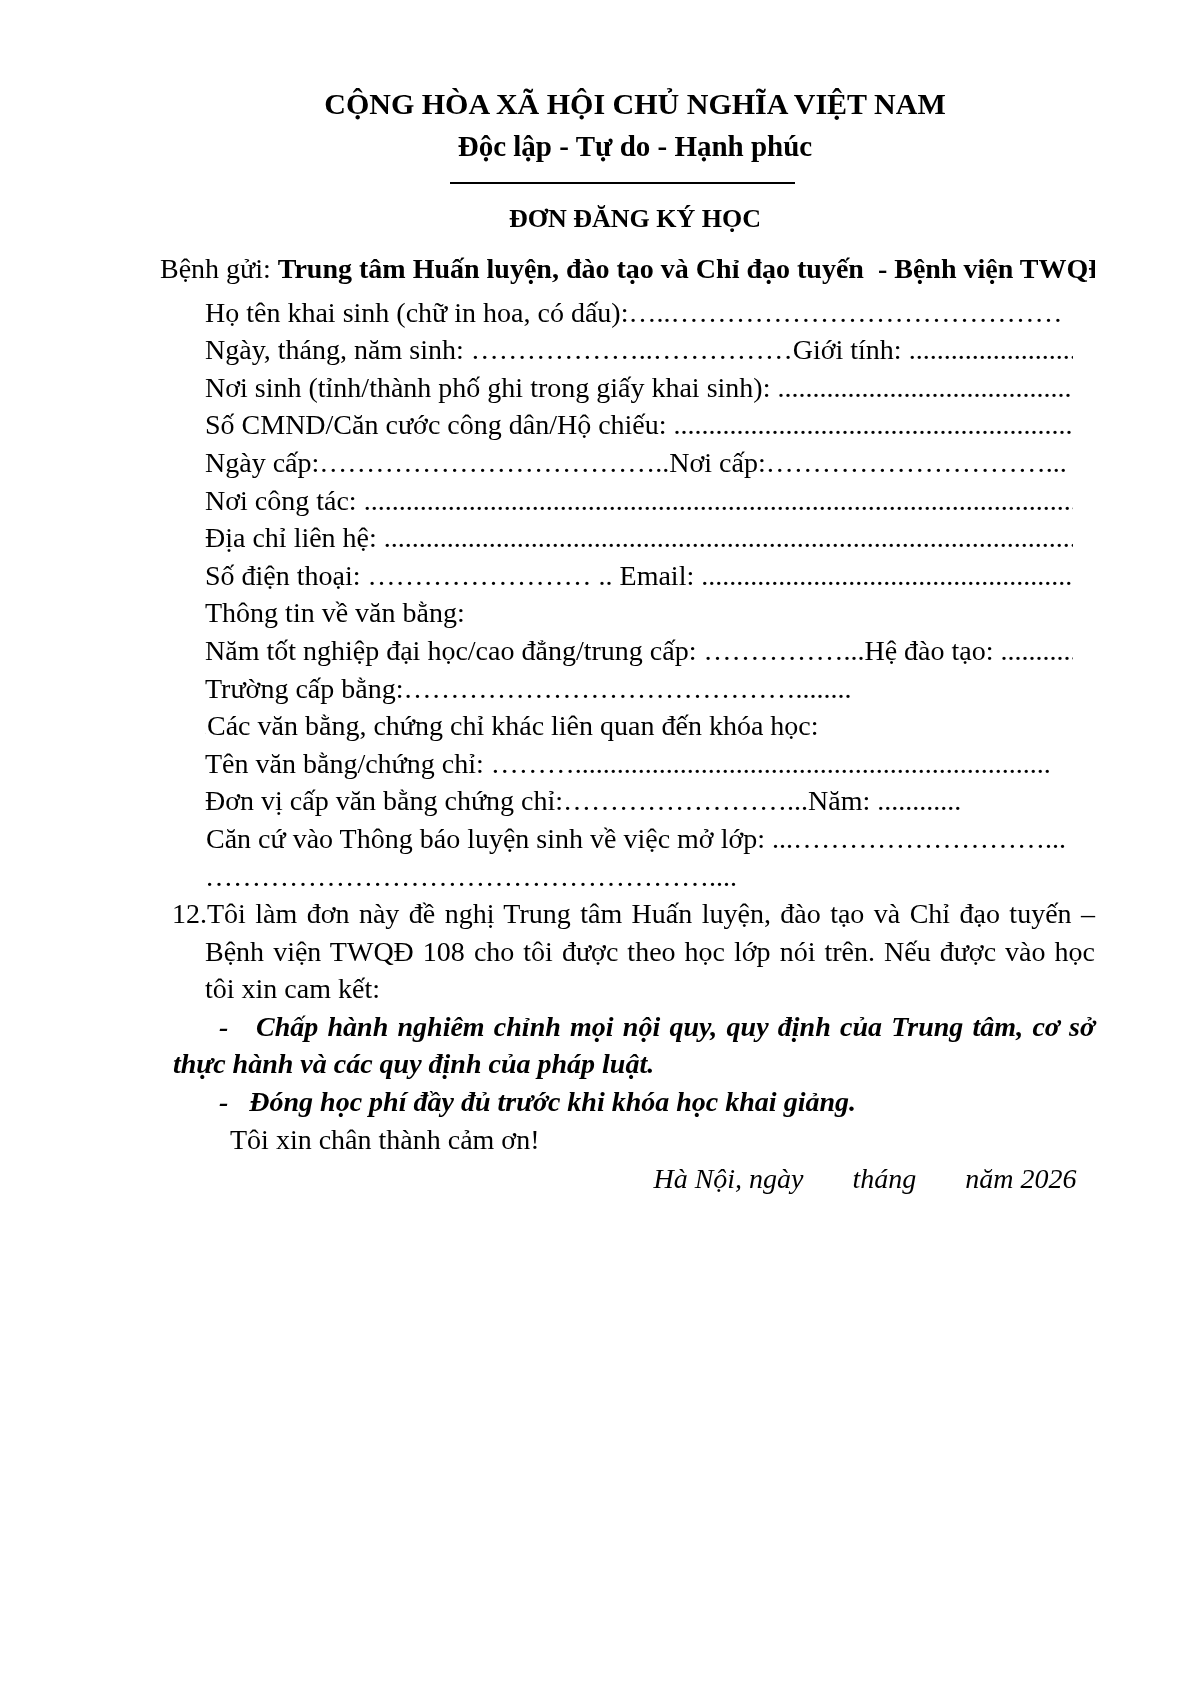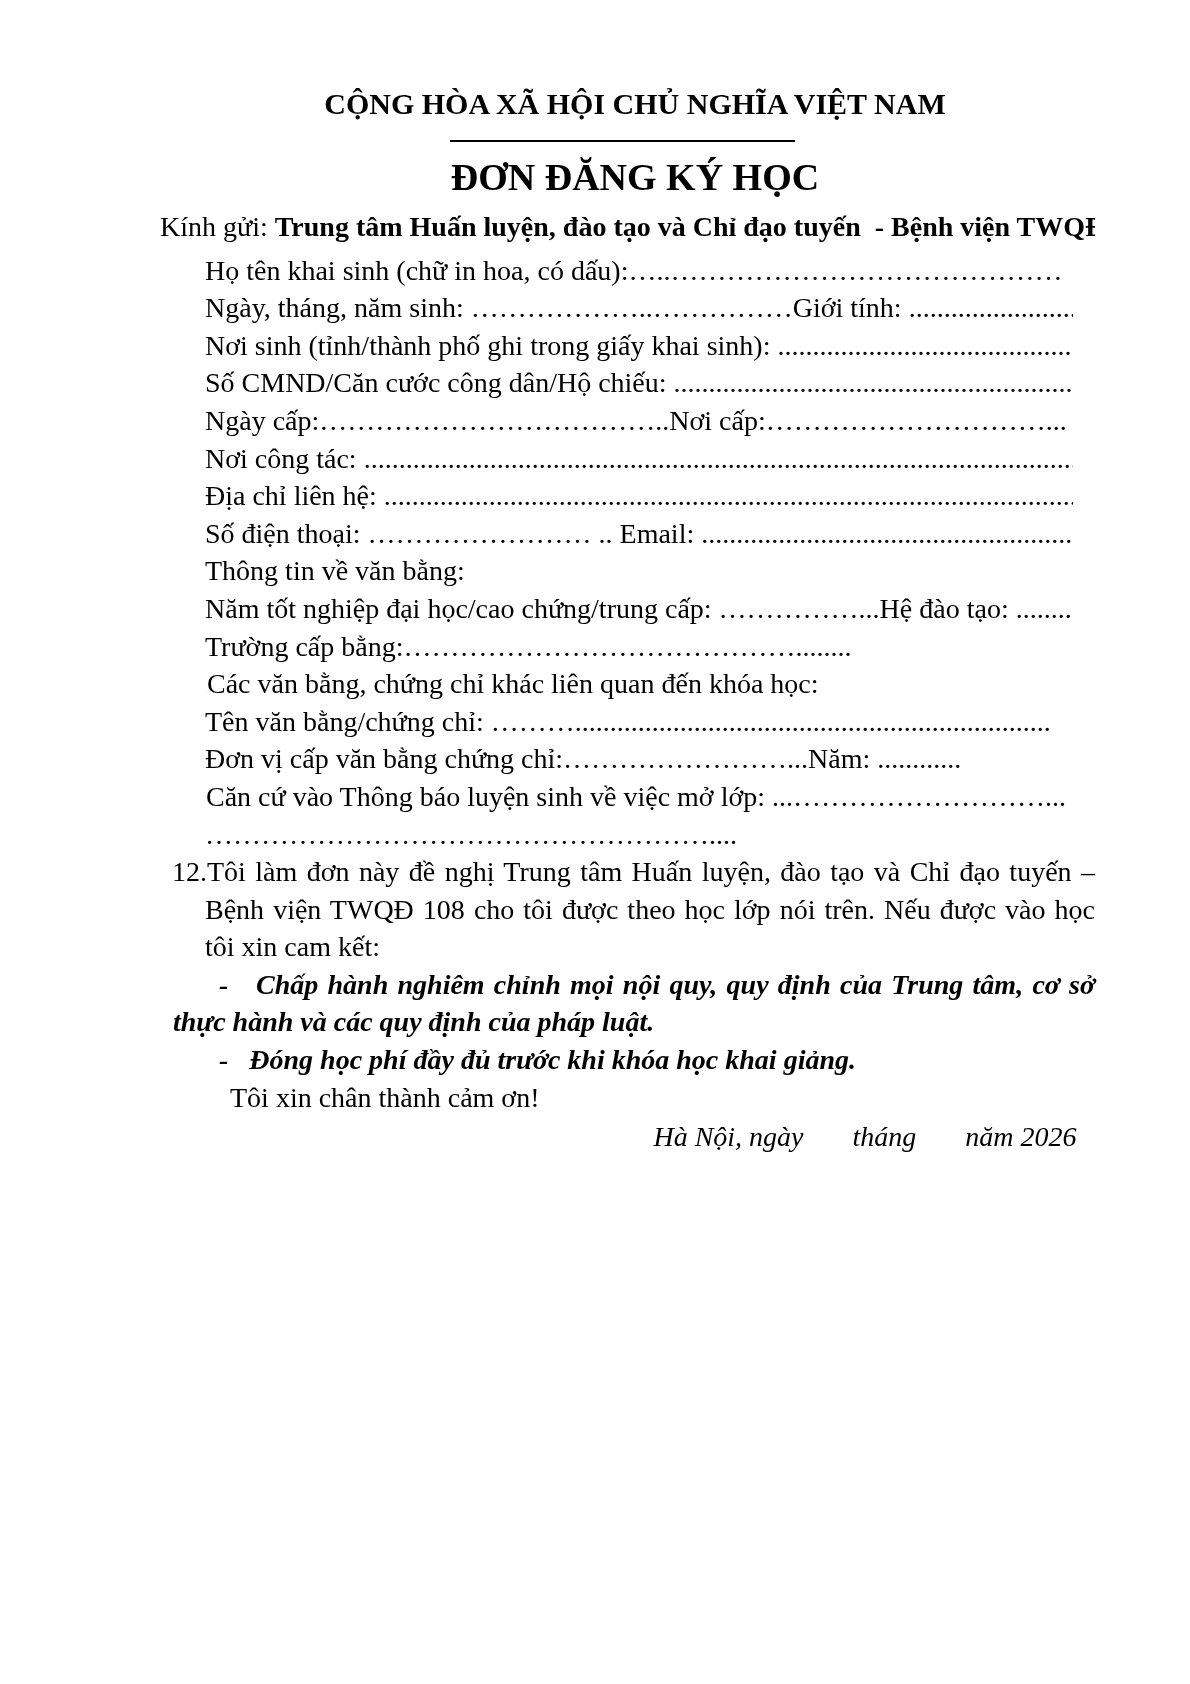--- a/index.html
+++ b/index.html
@@ -8,21 +8,21 @@
     box-sizing:border-box;position:relative;overflow:hidden;
     padding:86px 95px 8px 160px;
     font-family:"Liberation Serif","DejaVu Serif",serif;
     font-size:28px;
   }
   
   .vn-header{width:950px;text-align:center;}
   .nat-title{font-weight:bold;font-size:30px;line-height:36px;}
   .motto{font-weight:bold;font-size:29px;line-height:36px;margin-top:6px;}
   .rule{width:345px;height:0;border-top:2px solid #000;margin:18px 0 0 290px;}
-  .form-title{font-weight:bold;font-size:38px;line-height:38px;margin:16px 0 0 0;}
+  .form-title{font-weight:bold;font-size:26px;line-height:38px;margin:16px 0 0 0;}
   
   .recipient{margin-top:12px;line-height:37.6px;white-space:nowrap;overflow:hidden;}
   .recipient b{font-weight:bold;}
   
   .list{margin-top:6px;}
   .item{padding-left:45px;}
   .num{display:inline-block;min-width:33px;margin-left:-33px;}
   .line{line-height:37.6px;white-space:nowrap;overflow:hidden;width:868px;}
   .it{}
   .para{line-height:37.6px;text-align:justify;}
@@ -37,26 +37,27 @@
   .sig-date{font-style:italic;line-height:37.6px;}
   .sig-name{font-weight:bold;line-height:37.6px;}
 </style>
 </head>
 <body>
 
 <div class="page">
 
   <div class="vn-header">
     <div class="nat-title">CỘNG HÒA XÃ HỘI CHỦ NGHĨA VIỆT NAM</div>
+    <div class="motto">Độc lập - Tự do - Hạnh phúc</div>
     <div class="rule"></div>
     <div class="form-title">ĐƠN ĐĂNG KÝ HỌC</div>
   </div>
 
   <div class="recipient">
-    <span>Kính gửi: </span><b>Trung tâm Huấn luyện, đào tạo và Chỉ đạo tuyến&nbsp; - Bệnh viện TWQĐ 108</b>
+    <span>Bệnh gửi: </span><b>Trung tâm Huấn luyện, đào tạo và Chỉ đạo tuyến&nbsp; - Bệnh viện TWQĐ 108</b>
   </div>
 
   <div class="list">
 
     <div class="item">
       <div class="line"><span>Họ tên khai sinh </span><span class="it">(chữ in hoa, có dấu)</span><span>:…..……………………………………</span></div>
     </div>
 
     <div class="item">
       <div class="line"><span>Ngày, tháng, năm sinh: </span><span>………………..……………</span><span>Giới tính: </span><span>...................................</span></div>
@@ -81,21 +82,21 @@
     <div class="item">
       <div class="line"><span>Địa chỉ liên hệ: </span><span>.......................................................................................................</span></div>
     </div>
 
     <div class="item">
       <div class="line"><span>Số điện thoại: </span><span>……………………&nbsp;.. </span><span>Email: </span><span>.......................................................</span></div>
     </div>
 
     <div class="item">
       <div class="line"><span>Thông tin về văn bằng:</span></div>
-      <div class="line it"><span>Năm tốt nghiệp đại học/cao chứng/trung cấp: </span><span> ……………...</span><span>Hệ đào tạo:</span><span> ..............</span></div>
+      <div class="line it"><span>Năm tốt nghiệp đại học/cao đẳng/trung cấp: </span><span> ……………...</span><span>Hệ đào tạo:</span><span> ..............</span></div>
       <div class="line it"><span>Trường cấp bằng:</span><span>……………………………………........</span></div>
     </div>
 
     <div class="item">
       <div class="line"><span class="num">10.</span><span>Các văn bằng, chứng chỉ khác liên quan đến khóa học:</span></div>
       <div class="line it"><span>Tên văn bằng/chứng chỉ: </span><span> ………....................................................................</span></div>
       <div class="line it"><span>Đơn vị cấp văn bằng chứng chỉ:</span><span>……………………...</span><span>Năm: </span><span> ............</span></div>
     </div>
 
     <div class="item">

